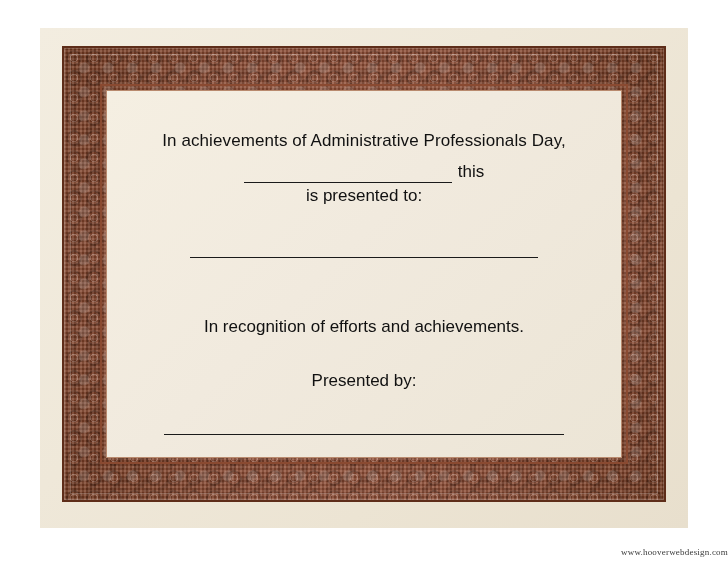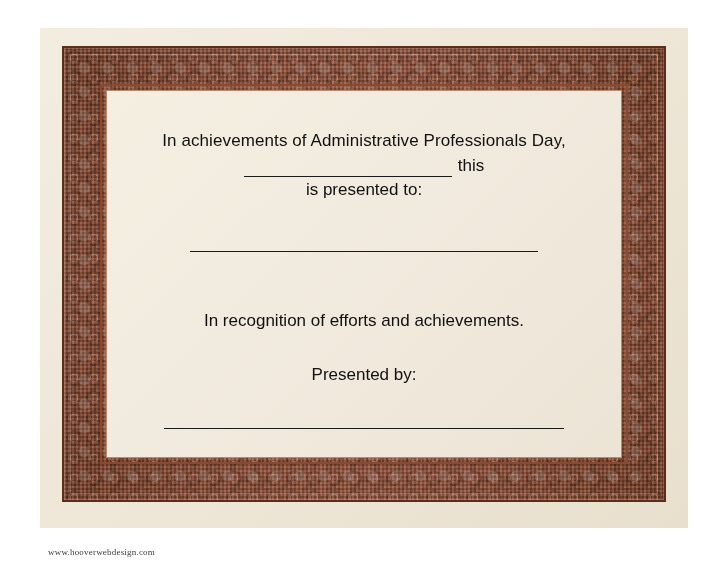--- a/index.html
+++ b/index.html
@@ -124,21 +124,21 @@
 
   .line1 {
     font-size: 17px;
     line-height: 22px;
     text-align: center;
     letter-spacing: 0.1px;
     white-space: nowrap;
   }
 
   .line2 {
-    margin-top: 3px;
+    margin-top: 9px;
     font-size: 17px;
     line-height: 22px;
     display: flex;
     align-items: flex-end;
     justify-content: center;
     gap: 6px;
   }
   .blank-short {
     display: inline-block;
     width: 208px;
@@ -186,21 +186,21 @@
     border-bottom: 1.5px solid #1a1a1a;
     height: 2px;
   }
 
   
   .footer-credit {
     position: absolute;
     left: 0;
     right: 0;
     bottom: 6px;
-    text-align: left;
+    text-align: right;
     font-size: 9px;
     color: #3a3a3a;
     font-family: "Liberation Serif", serif;
     letter-spacing: 0.2px;
     padding-left: 48px;
   }
 </style>
 </head>
 <body>
 

